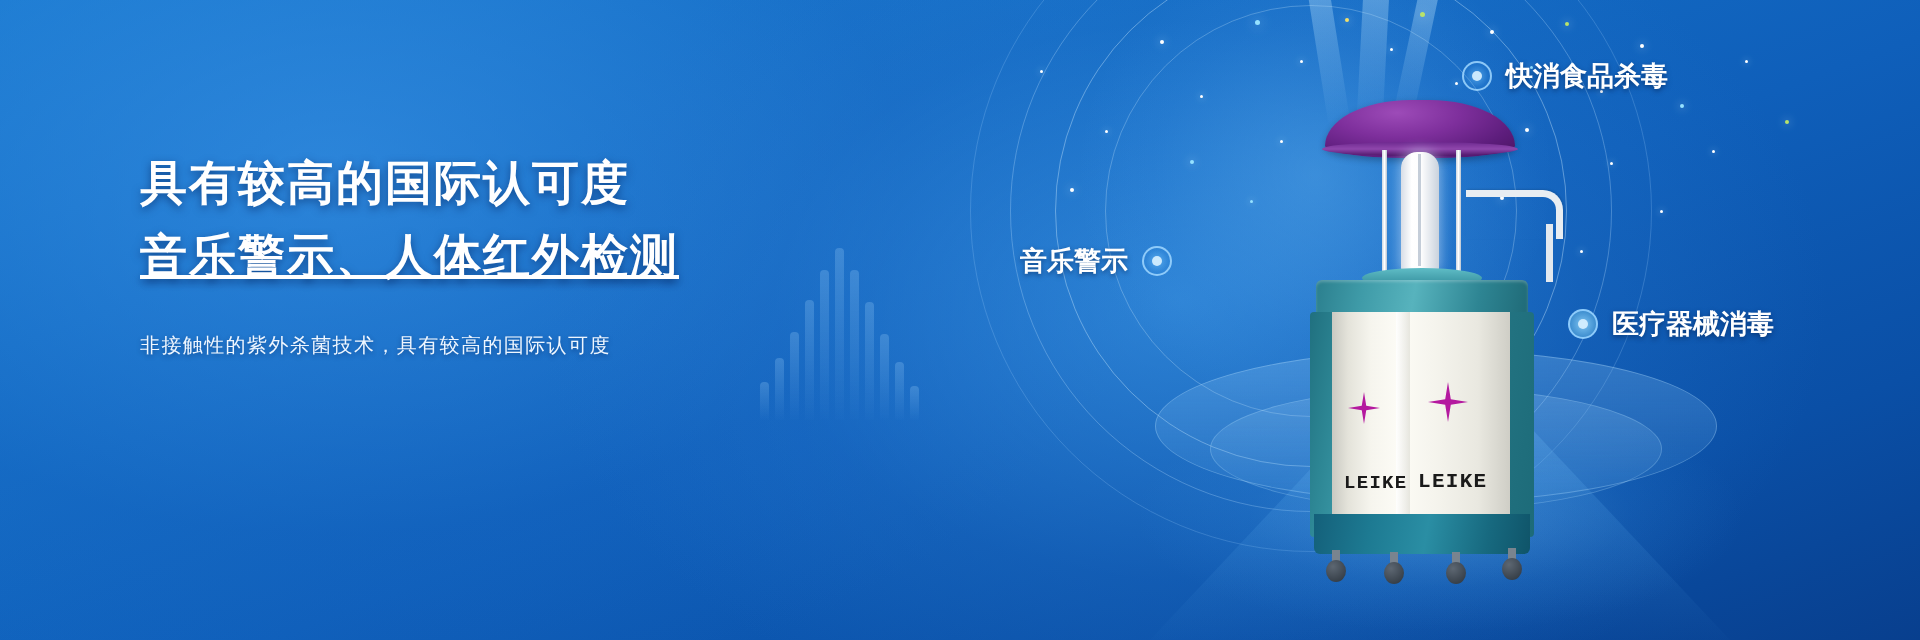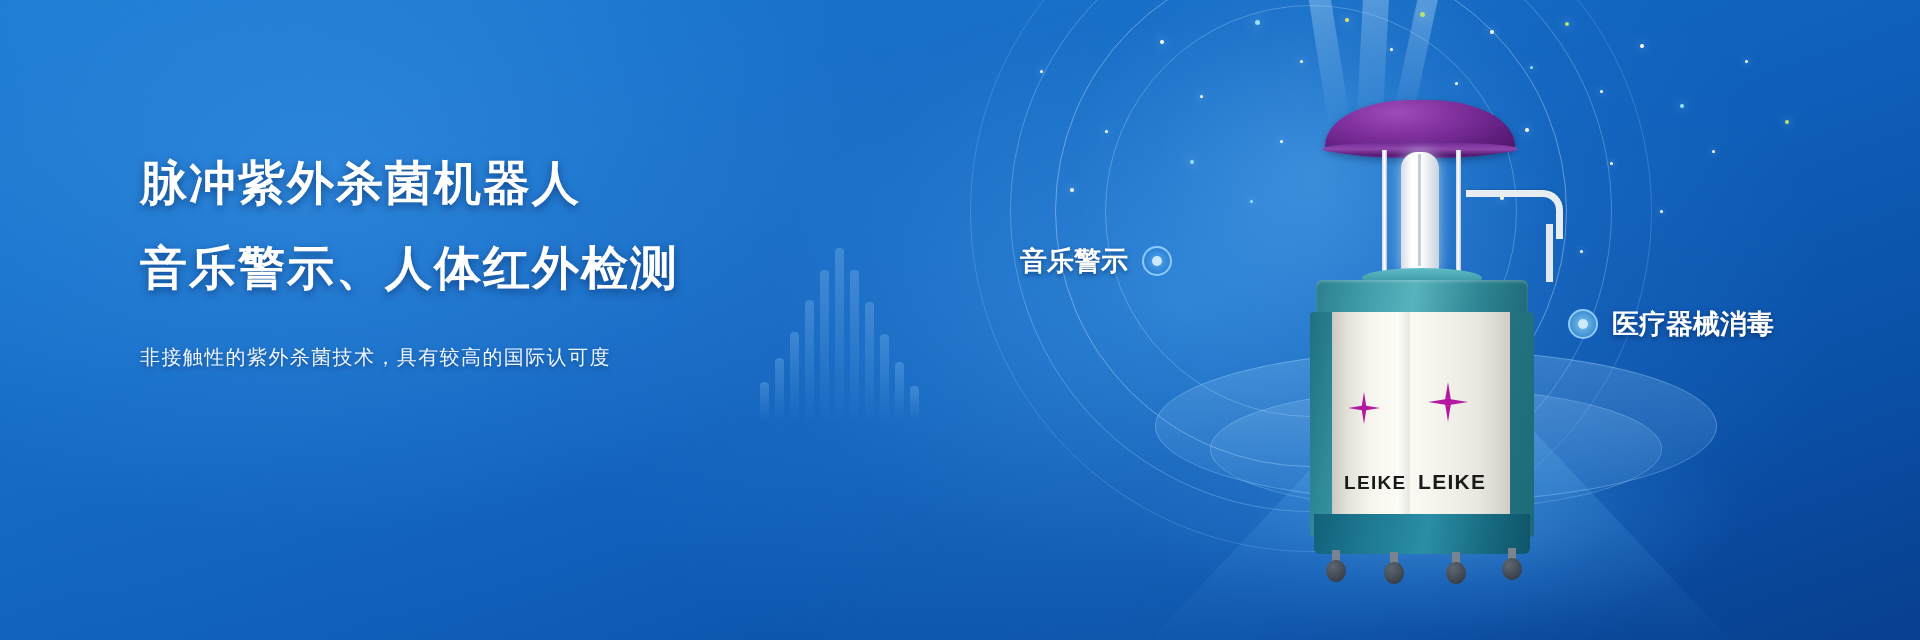--- a/index.html
+++ b/index.html
@@ -95,21 +95,21 @@
   .fold-a{left:126px;}
   .body-base{position:absolute;left:44px;top:424px;width:216px;height:40px;border-radius:0 0 6px 6px;
     background:linear-gradient(100deg,#14607a 0%,#1d7a92 26%,#2a8ea4 52%,#17697f 80%,#0f5469 100%);}
 
   .sparkle{position:absolute;width:40px;height:40px;background:#b4199f;
     clip-path:polygon(50% 0%,57% 43%,100% 50%,57% 57%,50% 100%,43% 57%,0% 50%,43% 43%);}
   .sp-1{left:78px;top:302px;width:32px;height:32px;}
   .sp-2{left:158px;top:292px;}
 
   .brand{position:absolute;font-weight:bold;color:#1a1a1a;letter-spacing:1.3px;
-    font-family:Liberation Sans, sans-serif;}
+    font-family:Liberation Mono, monospace;}
   .brand-1{left:74px;top:382px;font-size:19px;}
   .brand-2{left:148px;top:380px;font-size:21px;}
 
   .caster{position:absolute;width:20px;height:22px;border-radius:50%;
     background:radial-gradient(circle at 35% 30%,#5d6772,#2b333c);}
   .caster-stem{position:absolute;width:8px;height:12px;background:#79848f;}
 
   
   .callout{position:absolute;display:flex;align-items:center;gap:14px;}
   .node{width:26px;height:26px;border-radius:50%;flex:0 0 auto;position:relative;
@@ -126,21 +126,21 @@
   .c-wastewater{left:1118px;top:78px;}
   .c-air{left:1020px;top:243px;}
   .c-food{left:1462px;top:58px;}
   .c-medical{left:1568px;top:306px;}
 
   
   .copy{position:absolute;left:140px;top:150px;width:640px;}
   .headline{font-family:"DejaVu Serif","Liberation Serif",serif;
     color:#ffffff;font-size:47px;font-weight:bold;letter-spacing:2px;line-height:1.42;
     text-shadow:0 3px 8px rgba(0,30,85,.55);white-space:nowrap;}
-  .headline.second{margin-top:18px;}
+  .headline.second{margin-top:6px;text-decoration:underline;}
   .sub{margin-top:46px;}
   .sub-line{font-family:"DejaVu Serif","Liberation Serif",serif;
     color:#eef6ff;font-size:20px;line-height:1.0;letter-spacing:1.4px;white-space:nowrap;
     text-shadow:0 2px 5px rgba(0,30,85,.45);}
   .sub-line + .sub-line{}
 </style>
 </head>
 <body>
 
 <div class="banner">
@@ -239,32 +239,36 @@
     <div class="caster-stem" style="left:120px;top:462px"></div>
     <div class="caster-stem" style="left:182px;top:462px"></div>
     <div class="caster-stem" style="left:238px;top:458px"></div>
     <div class="caster" style="left:56px;top:470px"></div>
     <div class="caster" style="left:114px;top:472px"></div>
     <div class="caster" style="left:176px;top:472px"></div>
     <div class="caster" style="left:232px;top:468px"></div>
   </div>
 
 
+  <div class="callout c-food">
+    <span class="node"></span>
+    <span class="callout-label">快消食品杀毒</span>
+  </div>
 
   <div class="callout c-air">
     <span class="callout-label">音乐警示</span>
     <span class="node"></span>
   </div>
 
   <div class="callout c-medical">
     <span class="node solid"></span>
     <span class="callout-label">医疗器械消毒</span>
   </div>
 
   <div class="copy">
-    <div class="headline">脉冲紫外杀菌机器人</div>
+    <div class="headline">具有较高的国际认可度</div>
     <div class="headline second">音乐警示、人体红外检测</div>
     <div class="sub">
       <div class="sub-line">非接触性的紫外杀菌技术，具有较高的国际认可度</div>
     </div>
   </div>
 
 </div>
 
 </body></html>

